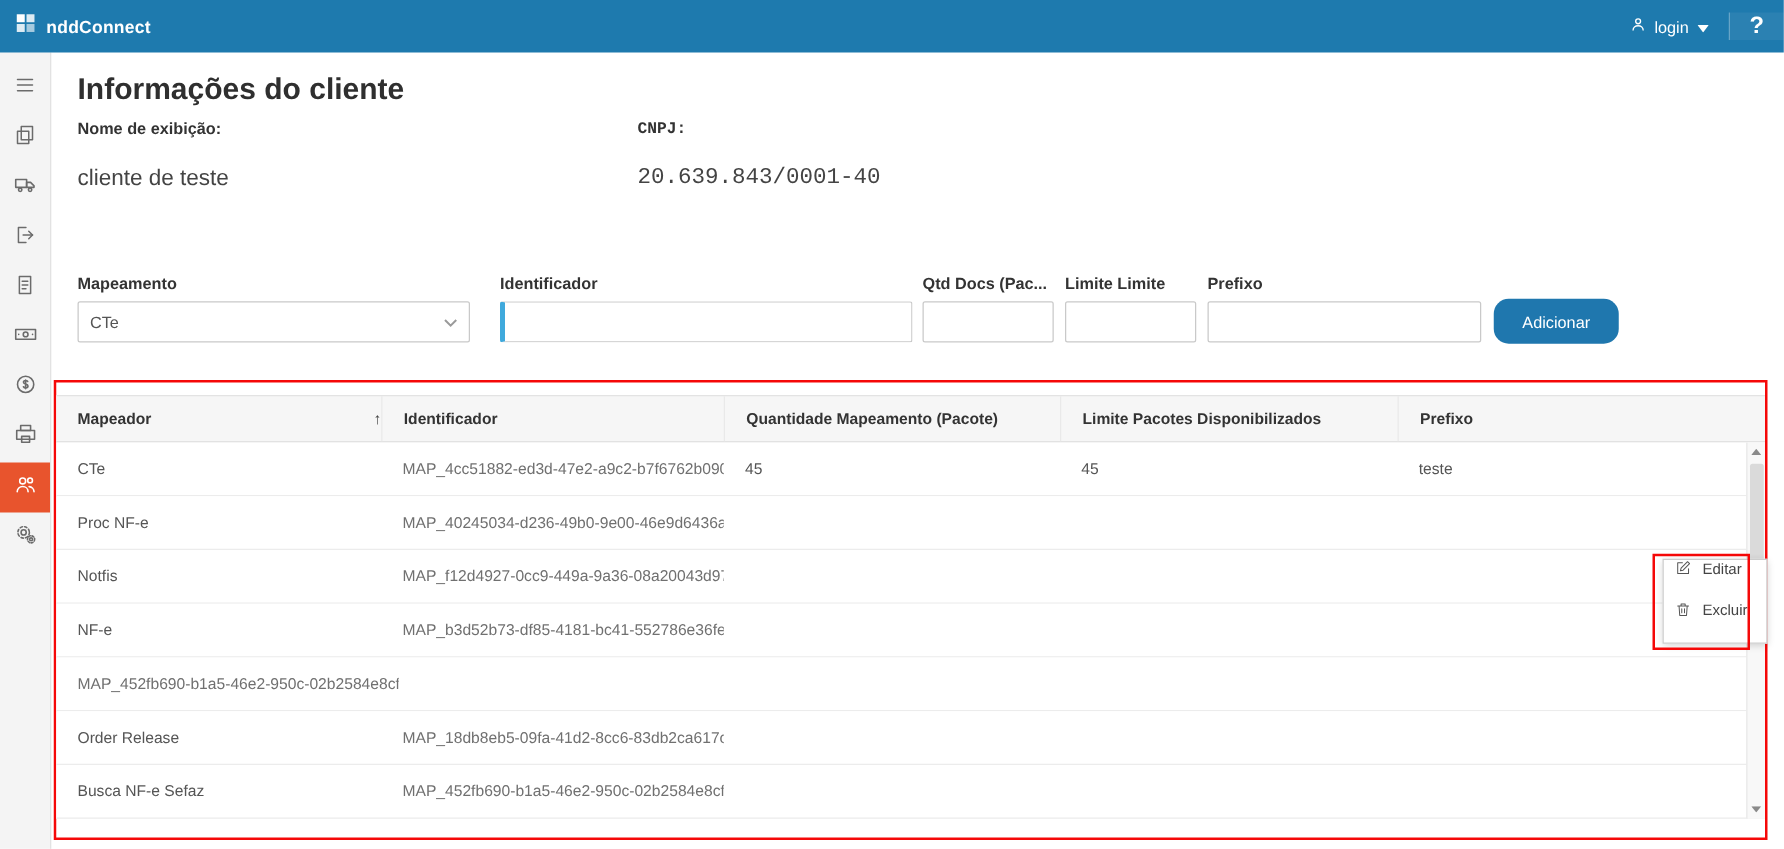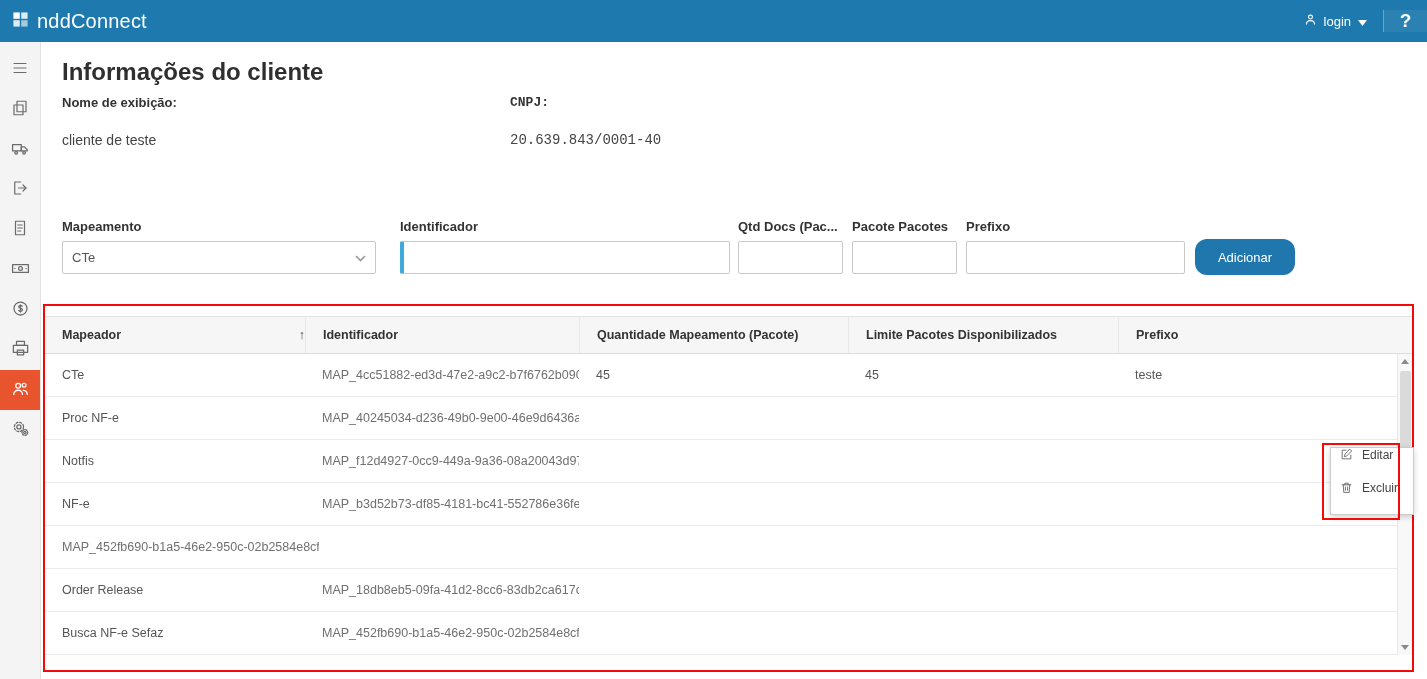--- a/index.html
+++ b/index.html
@@ -7,40 +7,40 @@
   body {
     font-family:"Liberation Sans", sans-serif;
     background:#ffffff; color:#333;
     position:relative; overflow:hidden;
   }
 
   
   .topbar { position:absolute; top:0; left:0; width:1427px; height:42px;
     background:#1e7aae; display:flex; align-items:center; justify-content:space-between; z-index:10; }
   .brand { display:flex; align-items:center; gap:8px; padding-left:12px; }
-  .brand-name { color:#fff; font-weight:normal; font-size:20px; letter-spacing:.2px; }
+  .brand-name { color:#fff; font-weight:bold; font-size:14px; letter-spacing:.2px; }
   .topbar-right { display:flex; align-items:center; height:100%; }
   .login-menu { display:flex; align-items:center; gap:7px; color:#fff; font-size:13px; padding:0 16px; cursor:pointer; }
   .help-btn { width:44px; display:flex; align-items:center; justify-content:center; color:#fff;
     font-size:19px; font-weight:bold; border-left:1px solid rgba(255,255,255,.28);
     background:rgba(255,255,255,.06); cursor:pointer; }
 
   
   .sidebar { position:absolute; top:42px; left:0; bottom:0; width:41px; background:#f4f4f4;
     border-right:1px solid #e2e2e2; padding-top:8px; z-index:9; }
   .side-item { width:40px; height:40px; display:flex; align-items:center; justify-content:center; cursor:pointer; }
   .side-item svg { stroke:#6b6b6b; fill:none; stroke-width:1.6; stroke-linecap:round; stroke-linejoin:round; }
   .side-item.active { background:#e8542d; }
   .side-item.active svg { stroke:#fff; }
 
   
   .main { position:absolute; left:41px; top:42px; right:0; bottom:0; }
   .page-title { position:absolute; left:21px; top:16px; font-size:24px; font-weight:600; color:#2f2f2f; }
   .field-label { position:absolute; top:53px; font-size:13px; font-weight:bold; color:#333; }
-  .field-value { position:absolute; top:90px; font-size:14px; color:#444; }
+  .field-value { position:absolute; top:90px; font-size:18px; color:#444; }
   .pos-name { left:21px; } .pos-cnpj { left:469px;font-family:Liberation Mono, monospace; }
 
   
   .form-label { position:absolute; top:177px; font-size:13px; font-weight:bold; color:#333; }
   .inp { position:absolute; top:199px; height:33px; border:1px solid #c9c9c9; border-radius:2px;
     background:#fff; font-size:13px; color:#555; padding:0 9px; font-family:inherit; outline:none; }
   .select-box { display:flex; align-items:center; justify-content:space-between; cursor:pointer; }
   .focus-left { border-left:4px solid #3fa9dc; }
   .btn-add { position:absolute; left:1154px; top:197px; width:100px; height:36px; background:#1f77ae;
     color:#fff; border:none; border-radius:12px; font-size:13px; font-family:inherit; cursor:pointer; }
@@ -225,21 +225,21 @@
         </svg>
     </span>
   </div>
 
   <div class="form-label" style="left:359px;">Identificador</div>
   <input class="inp focus-left" style="left: 359px; width: 330px;">
 
   <div class="form-label" style="left:697px;">Qtd Docs (Pac...</div>
   <input class="inp" style="left: 697px; width: 105px;">
 
-  <div class="form-label" style="left:811px;">Pacote Pacotes</div>
+  <div class="form-label" style="left:811px;">Limite Limite</div>
   <input class="inp" style="left: 811px; width: 105px;">
 
   <div class="form-label" style="left:925px;">Prefixo</div>
   <input class="inp" style="left: 925px; width: 219px;">
 
   <button class="btn-add">Adicionar</button>
 
   <div class="table-annotation">
     <div class="grid">
 

